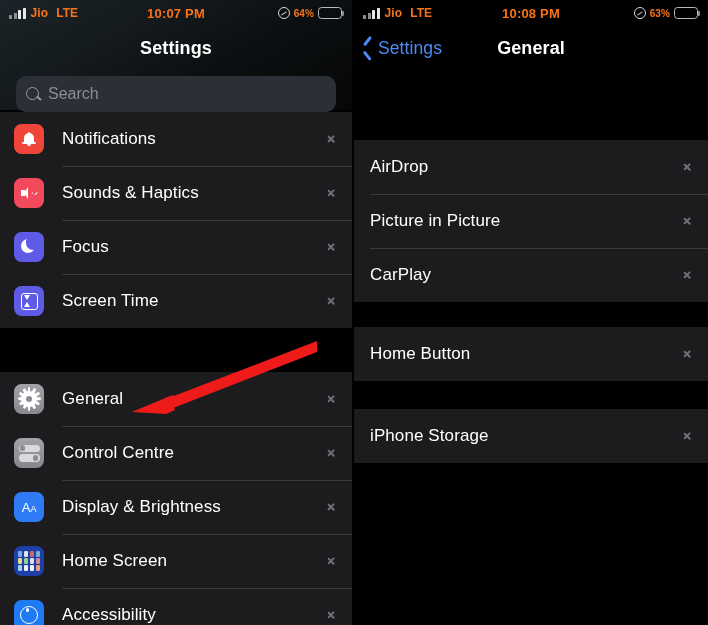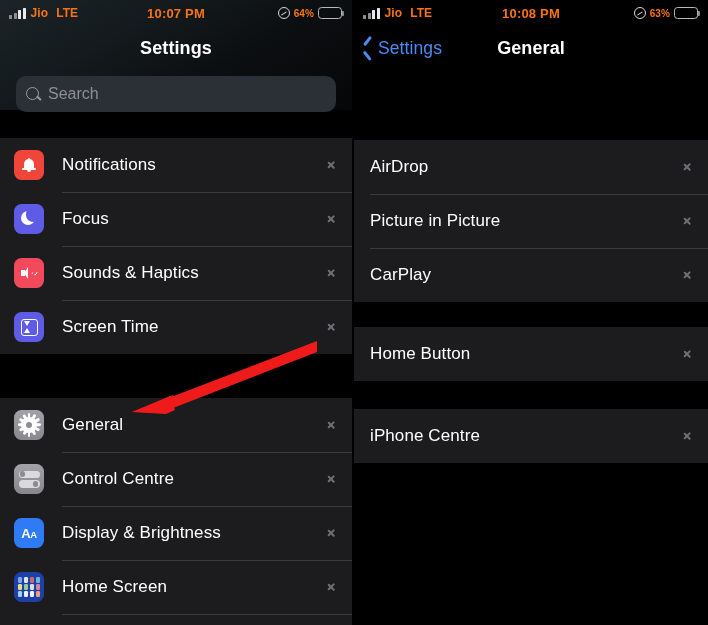--- a/index.html
+++ b/index.html
@@ -51,21 +51,21 @@
   .chev-back::after  { top:11.5px; transform:rotate(52deg); transform-origin:left center; }
   .nav-back-label { font-size:17.5px; color:#4c8bf5; letter-spacing:.1px; }
 
   
   .left .hdr-wash { position:absolute; top:0; left:0; width:354px; height:110px;
       background:linear-gradient(150deg,#1b2428 0%,#141a1d 32%,#0c0f11 62%,#050607 100%);
       z-index:0; }
   .left .statusbar, .left .navbar, .left .searchwrap { position:relative; z-index:2; }
 
   
-  .searchwrap { padding:6px 16px 26px 16px; }
+  .searchwrap { padding:6px 16px 0 16px; }
   .searchbar { height:36px; background:#2a3036; border-radius:10px; display:flex;
                align-items:center; padding:0 10px; gap:7px; }
   .mag { width:15px; height:15px; position:relative; flex:none; }
   .mag::before { content:""; position:absolute; left:0; top:0; width:11px; height:11px;
       border:1.8px solid #9b9ba1; border-radius:50%; }
   .mag::after { content:""; position:absolute; left:9.6px; top:10px; width:5.5px;
       height:1.8px; background:#9b9ba1; border-radius:2px; transform:rotate(42deg); }
   .search-ph { color:#8e8e93; font-size:16px; }
 
   
@@ -152,21 +152,21 @@
       background:#d9d9de; }
   .cc .sw.t { top:0; }
   .cc .sw.b { bottom:0; }
   .cc .kn { position:absolute; width:5.6px; height:5.6px; border-radius:50%;
       background:#8b8b91; }
   .cc .kn.k1 { top:0.9px; left:1.1px; }
   .cc .kn.k2 { bottom:0.9px; right:1.1px; }
 
   
   .ic-aa { background:#2f7bf6; }
-  .ic-aa .aa { color:#fff; font-size:13px; font-weight:bold; letter-spacing:-.3px; }
+  .ic-aa .aa { color:#fff; font-size:13px; font-weight:normal; letter-spacing:-.3px; }
   .ic-aa .aa small { font-size:9.5px; }
 
   
   .ic-home { background:#1f3fa8; }
   .hgrid { width:22px; height:20px; display:grid; grid-template-columns:repeat(4,1fr);
            grid-template-rows:repeat(3,1fr); gap:1.6px; }
   .hgrid span { border-radius:1.3px; display:block; }
 
   
   .ic-acc { background:#1f7bf3; }
@@ -226,36 +226,36 @@
                 <span class="stem"></span>
                 <span class="dome"></span>
                 <span class="lip"></span>
                 <span class="clap"></span>
               </span>
           </span>
           <span class="label">Notifications</span>
           <span class="chev"></span>
         </div>
         <div class="row">
-          <span class="appicon ic-moon">
-            <span class="moon"></span>
-          </span>
-          <span class="label">Focus</span>
-          <span class="chev"></span>
-        </div>
-        <div class="row">
           <span class="appicon ic-speaker">
             <span class="spk">
                 <span class="box"></span>
                 <span class="cone"></span>
                 <span class="w w1"></span>
                 <span class="w w2"></span>
               </span>
           </span>
           <span class="label">Sounds &amp; Haptics</span>
+          <span class="chev"></span>
+        </div>
+        <div class="row">
+          <span class="appicon ic-moon">
+            <span class="moon"></span>
+          </span>
+          <span class="label">Focus</span>
           <span class="chev"></span>
         </div>
         <div class="row">
           <span class="appicon ic-hour">
             <span class="hour"></span>
           </span>
           <span class="label">Screen Time</span>
           <span class="chev"></span>
         </div>
       </div>
@@ -398,20 +398,20 @@
         <div class="row noicon">
           <span class="label">Home Button</span>
           <span class="chev"></span>
         </div>
       </div>
 
       <div class="gap" style="height:28px"></div>
 
       <div class="group">
         <div class="row noicon">
-          <span class="label">iPhone Centre</span>
+          <span class="label">iPhone Storage</span>
           <span class="chev"></span>
         </div>
       </div>
     </div>
 
   </div>
 </div>
 
 </body></html>

